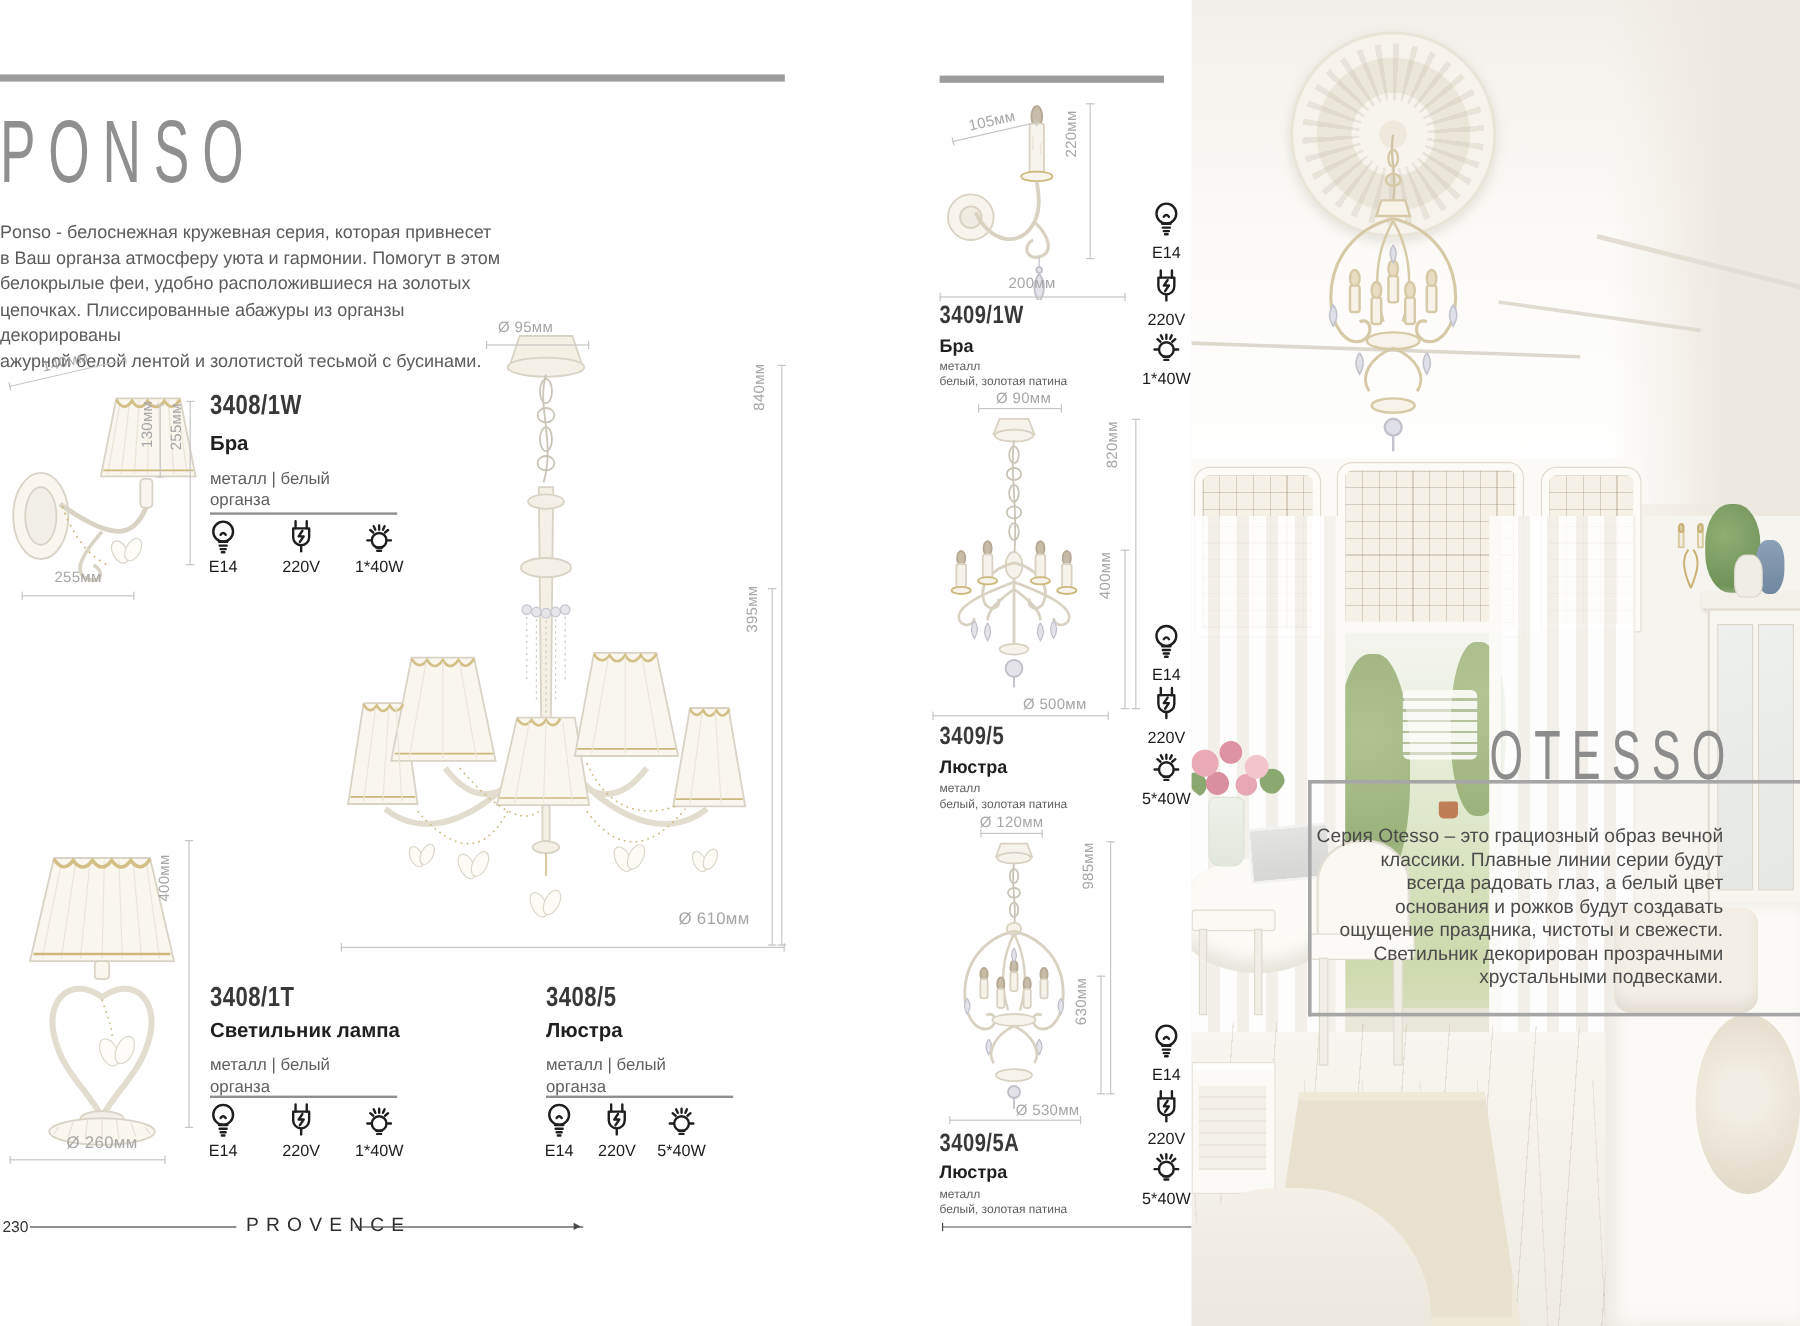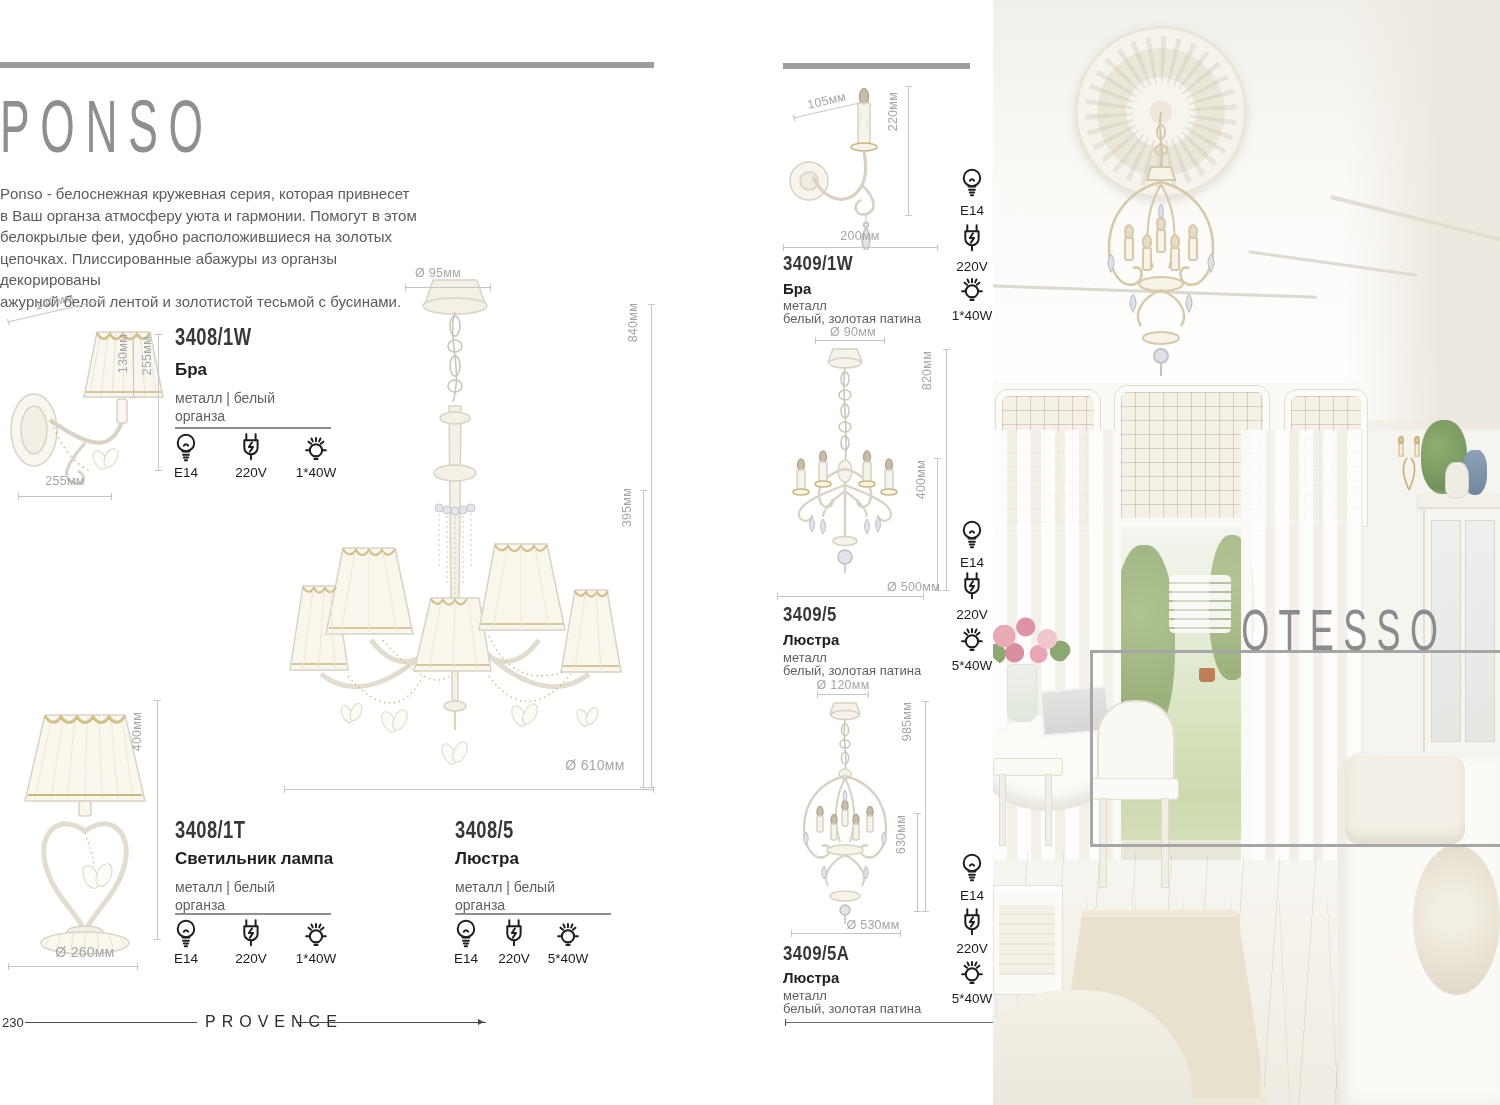--- a/index.html
+++ b/index.html
@@ -12,21 +12,21 @@
   .series-desc{font-size:15px;line-height:21.5px;color:#5c5c5c;white-space:pre-line;}
   
   .bar{height:6px;background:#9c9c9c;}
   
   .code{font-weight:700;font-size:23px;line-height:1;color:#383838;letter-spacing:.5px;
         transform:scaleX(.8);transform-origin:left top;white-space:nowrap;}
   .code.mid{font-size:21px;}
   .ptype{font-weight:700;font-size:17px;color:#1f1f1f;white-space:nowrap;}
   .ptype.mid{font-size:15px;}
   .mat{font-size:14px;line-height:18px;color:#5f5f5f;white-space:nowrap;}
-  .mat.mid{font-size:13px;}
+  .mat.mid{font-size:10px;}
   .rule{height:2px;background:#8f8f8f;}
   
   .dim{font-size:12.5px;color:#a6a6a6;letter-spacing:.02em;white-space:nowrap;}
   .dimv{writing-mode:vertical-rl;transform:rotate(180deg);}
   .dlh{height:1px;background:#c6c6c6;}
   .dlh::before,.dlh::after{content:"";position:absolute;top:-3px;width:1px;height:7px;background:#c6c6c6;}
   .dlh::before{left:0;} .dlh::after{right:0;}
   .dlv{width:1px;background:#c6c6c6;}
   .dlv::before,.dlv::after{content:"";position:absolute;left:-3px;width:7px;height:1px;background:#c6c6c6;}
   .dlv::before{top:0;} .dlv::after{bottom:0;}
@@ -376,21 +376,21 @@
       <path d="M60,219 L60,228" stroke="#bfbfc9" fill="none"></path>
     </g>
   </svg>
 
   <div class="abs dim" style="left:818px;top:325px;width:70px;text-align:center;">Ø 90мм</div>
   <div class="abs dlh" style="left:815px;top:340px;width:70px;"></div>
   <div class="abs dim dimv" style="left:920px;top:351px;">820мм</div>
   <div class="abs dlv" style="left:946px;top:349px;height:242px;"></div>
   <div class="abs dim dimv" style="left:914px;top:460px;">400мм</div>
   <div class="abs dlv" style="left:937px;top:458px;height:133px;"></div>
-  <div class="abs dim" style="left:874px;top:580px;width:66px;text-align:right;">Ø 500мм</div>
+  <div class="abs dim" style="left:846px;top:580px;width:66px;text-align:center;">Ø 500мм</div>
   <div class="abs dlh" style="left:777px;top:596px;width:147px;"></div>
 
   <div class="abs code mid" style="left:783px;top:603px;">3409/5</div>
   <div class="abs ptype mid" style="left:783px;top:631px;">Люстра</div>
   <div class="abs mat mid" style="left:783px;top:649px;">металл</div>
   <div class="abs mat mid" style="left:783px;top:662px;">белый, золотая патина</div>
   <svg class="abs ic" style="left:956px;top:518px;">
       <use href="#i-bulb" transform="scale(1.33)"></use>
     </svg>
   <div class="abs spec-label" style="left:941px;top:555px;width:62px;">E14</div>
@@ -596,20 +596,27 @@
     <div class="ph" style="left:-20px;top:990px;width:220px;height:130px;border-radius:90px 110px 0 0;background:linear-gradient(#f4f0e7,#ece7dc);"></div>
 
     <div class="ph" style="left:345px;top:752px;width:162px;height:353px;border-radius:26px 0 0 0;background:#fbfaf7;box-shadow:inset 8px 0 14px rgba(190,182,165,.25);"></div>
     <div class="ph" style="left:352px;top:756px;width:120px;height:88px;border-radius:14px;background:#f4efe6;box-shadow:inset 0 -8px 10px rgba(190,182,165,.3);"></div>
     <div class="ph" style="left:420px;top:845px;width:87px;height:150px;border-radius:50%;background:radial-gradient(circle at 45% 45%,#f3eee3 0 20%,#e8e1d2 60%,#ded5c2);"></div>
 
     <div class="abs frame-line" style="left:97px;top:650px;width:410px;height:3px;"></div>
     <div class="abs frame-line" style="left:97px;top:650px;width:3px;height:197px;"></div>
     <div class="abs frame-line" style="left:97px;top:844px;width:410px;height:3px;"></div>
     <div class="abs otesso-title" style="right:53px;top:601px;">OTESSO</div>
+    <div class="abs otesso-text" style="right:64px;top:688px;width:345px;">Серия Otesso – это грациозный образ вечной
+классики. Плавные линии серии будут
+всегда радовать глаз, а белый цвет
+основания и рожков будут создавать
+ощущение праздника, чистоты и свежести.
+Светильник декорирован прозрачными
+хрустальными подвесками.</div>
   </div>
 
 
   <div class="abs page-num" style="left:2px;top:1015px;">230</div>
   <div class="abs footer-rule" style="left:25px;top:1022px;width:172px;"></div>
   <div class="abs footer-cat" style="left:205px;top:1013px;">PROVENCE</div>
   <div class="abs footer-rule arrow-r" style="left:296px;top:1022px;width:190px;"></div>
 
 </div>
 

